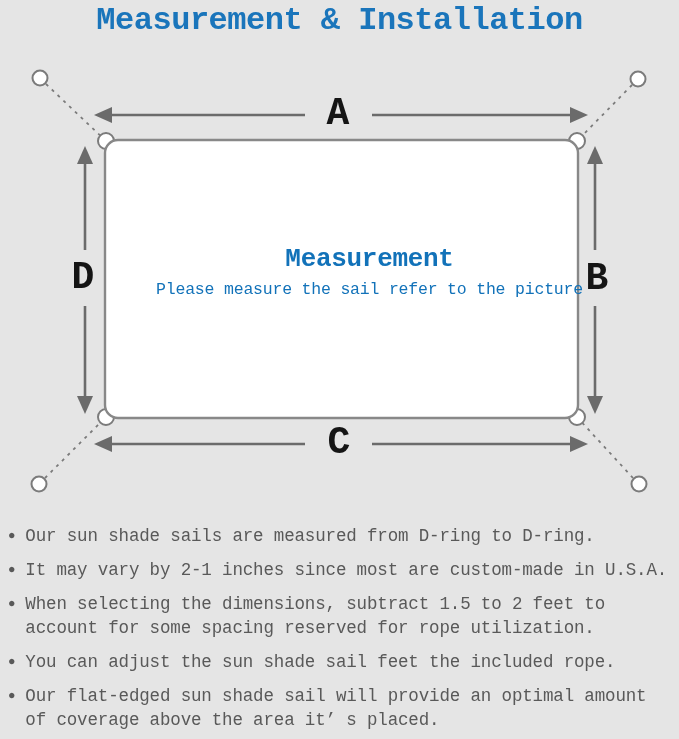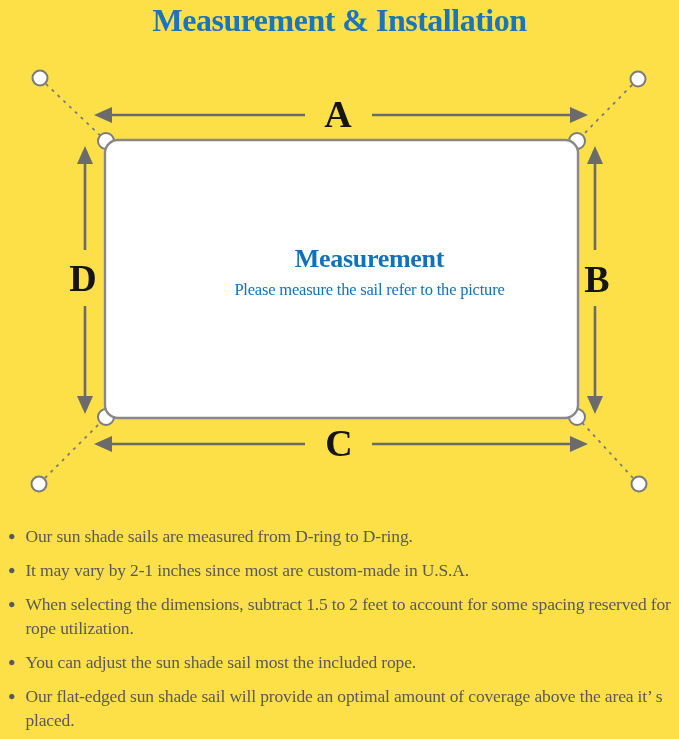--- a/index.html
+++ b/index.html
@@ -8,23 +8,23 @@
     --line-gray:#7b7b7b;
     --arrow-gray:#6b6b6b;
     --label-black:#151515;
     --body-gray:#595959;
   }
   *{margin:0;padding:0;box-sizing:border-box;}
   html,body{background:#fff;}
   .page{
     position:relative;
     width:679px;height:739px;
-    background:#fde047;
+    background:#e5e5e5;
     overflow:hidden;
-    font-family:Liberation Serif, serif;
+    font-family:Liberation Mono, monospace;
   }
   .title{
     position:absolute;top:2px;left:0;width:679px;
     text-align:center;
     font-size:32px;font-weight:700;
     letter-spacing:-0.5px;
     color:var(--title-blue,#1a75bb);
   }
   .diagram{position:absolute;top:0;left:0;width:679px;height:520px;}
   .diagram-svg{position:absolute;top:0;left:0;}
@@ -146,21 +146,21 @@
     <li>
       <span class="bullet">●</span>
       <span class="note-text">It may vary by 2-1 inches since most are custom-made in U.S.A.</span>
     </li>
     <li>
       <span class="bullet">●</span>
       <span class="note-text">When selecting the dimensions, subtract 1.5 to 2 feet to account for some spacing reserved for rope utilization.</span>
     </li>
     <li>
       <span class="bullet">●</span>
-      <span class="note-text">You can adjust the sun shade sail most the included rope.</span>
+      <span class="note-text">You can adjust the sun shade sail feet the included rope.</span>
     </li>
     <li>
       <span class="bullet">●</span>
       <span class="note-text">Our flat-edged sun shade sail will provide an optimal amount of coverage above the area it’ s placed.</span>
     </li>
   </ul>
 
 </div>
 
 </body></html>

